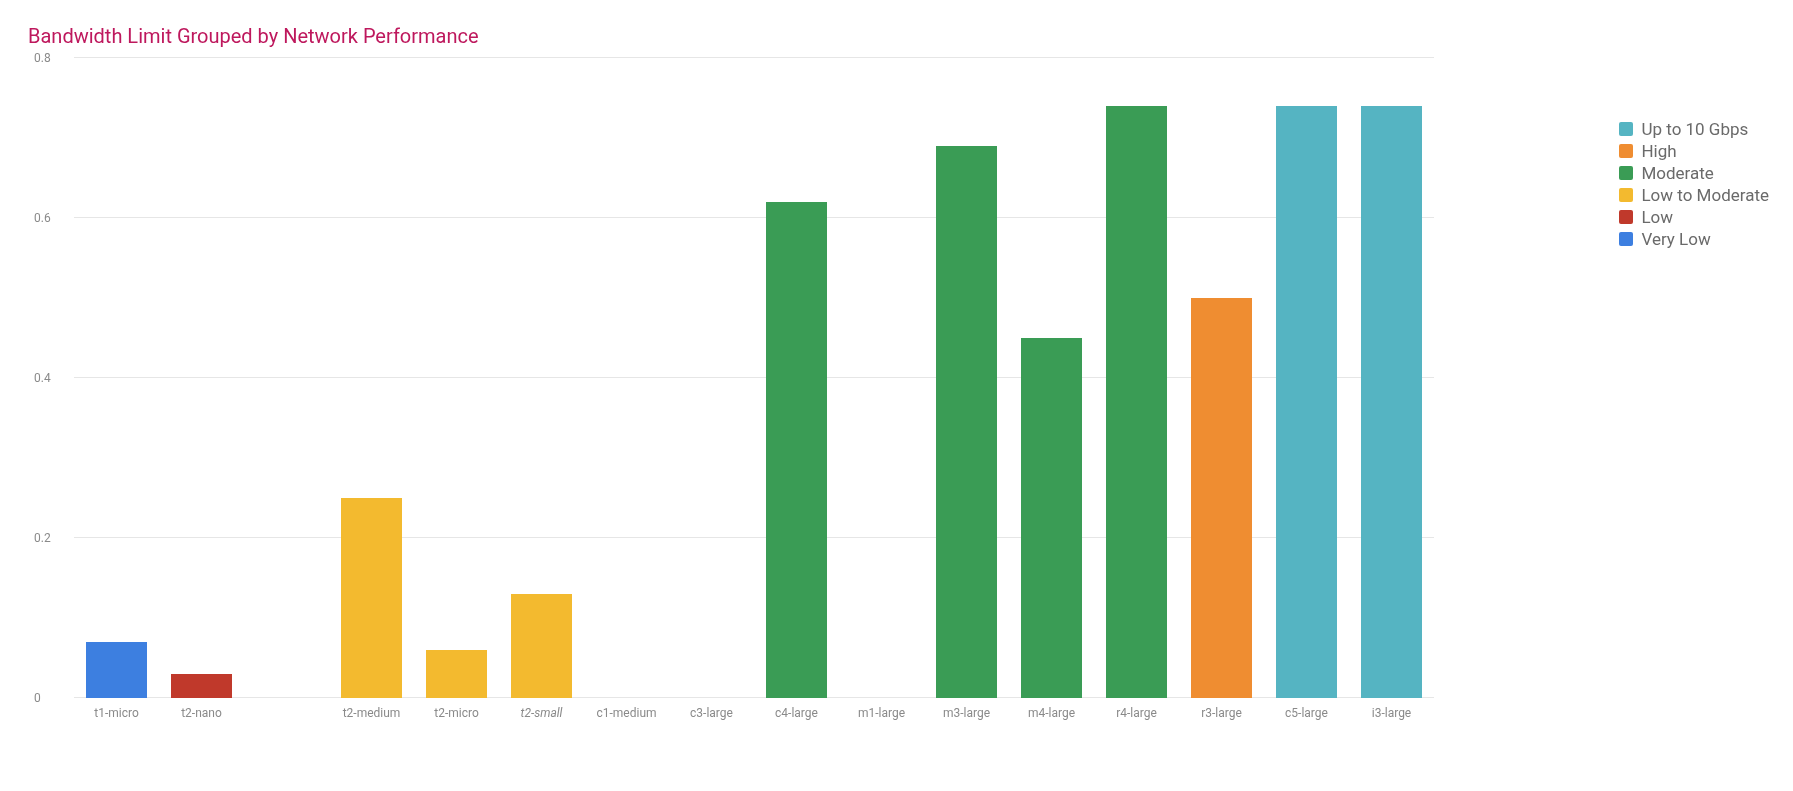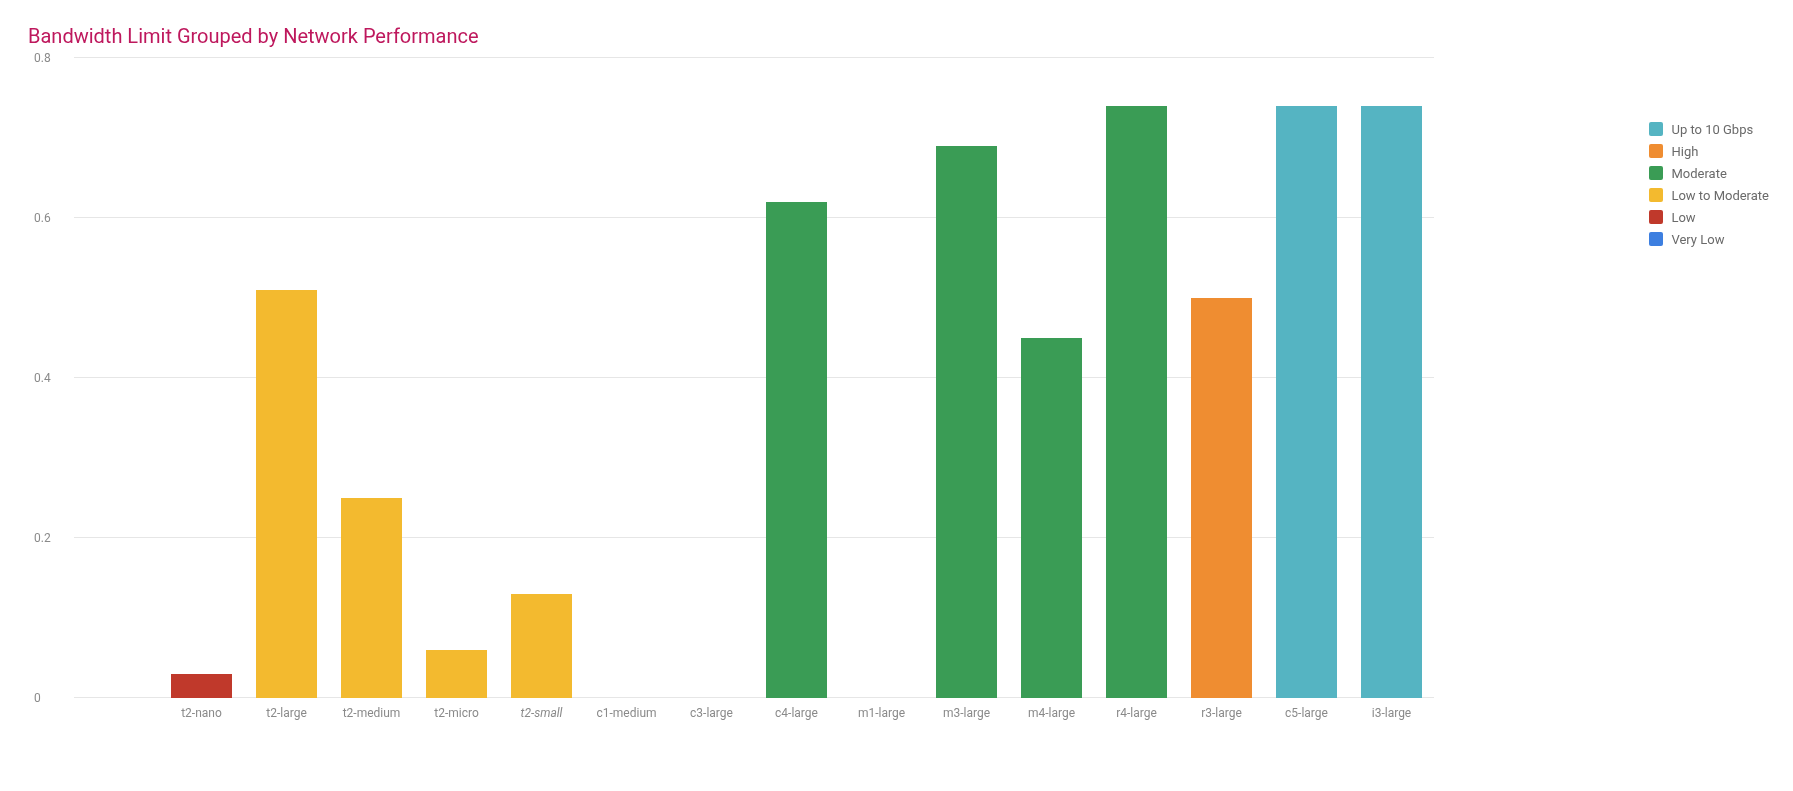--- a/index.html
+++ b/index.html
@@ -24,21 +24,21 @@
   .chart-area {
     position: relative;
     margin-left: 30px;
     margin-top: 10px;
     height: 700px;
   }
   .legend {
     position: absolute;
     right: 8px;
     top: 60px;
-    font-size: 13px;
+    font-size: 17px;
     color: #6a6a6a;
   }
   .legend-row {
     display: flex;
     align-items: center;
     gap: 8px;
     height: 22px;
   }
   .swatch {
     width: 14px; height: 14px;
@@ -104,27 +104,27 @@
     <div class="gridline" style="bottom: 0%;"></div>
         <div class="ylab" style="bottom: 0%; transform: translateY(50%);">0</div>
         <div class="gridline" style="bottom: 25%;"></div>
         <div class="ylab" style="bottom: 25%; transform: translateY(50%);">0.2</div>
         <div class="gridline" style="bottom: 50%;"></div>
         <div class="ylab" style="bottom: 50%; transform: translateY(50%);">0.4</div>
         <div class="gridline" style="bottom: 75%;"></div>
         <div class="ylab" style="bottom: 75%; transform: translateY(50%);">0.6</div>
         <div class="gridline" style="bottom: 100%;"></div>
         <div class="ylab" style="bottom: 100%; transform: translateY(50%);">0.8</div>
+        <div class="slot" style="left: 0%; width: 6.25%;">
+          <div class="bar" style="height: 8.75%; background: rgb(61, 127, 224);"></div>
+          <div class="xcat">t1-micro</div>
+        </div>
         <div class="slot" style="left: 6.25%; width: 6.25%;">
           <div class="bar" style="height: 3.75%; background: rgb(192, 57, 43);"></div>
           <div class="xcat">t2-nano</div>
-        </div>
-        <div class="slot" style="left: 12.5%; width: 6.25%;">
-          <div class="bar" style="height: 63.75%; background: rgb(243, 186, 47);"></div>
-          <div class="xcat">t2-large</div>
         </div>
         <div class="slot" style="left: 18.75%; width: 6.25%;">
           <div class="bar" style="height: 31.25%; background: rgb(243, 186, 47);"></div>
           <div class="xcat">t2-medium</div>
         </div>
         <div class="slot" style="left: 25%; width: 6.25%;">
           <div class="bar" style="height: 7.5%; background: rgb(243, 186, 47);"></div>
           <div class="xcat">t2-micro</div>
         </div>
         <div class="slot" style="left: 31.25%; width: 6.25%; font-style: italic;">

